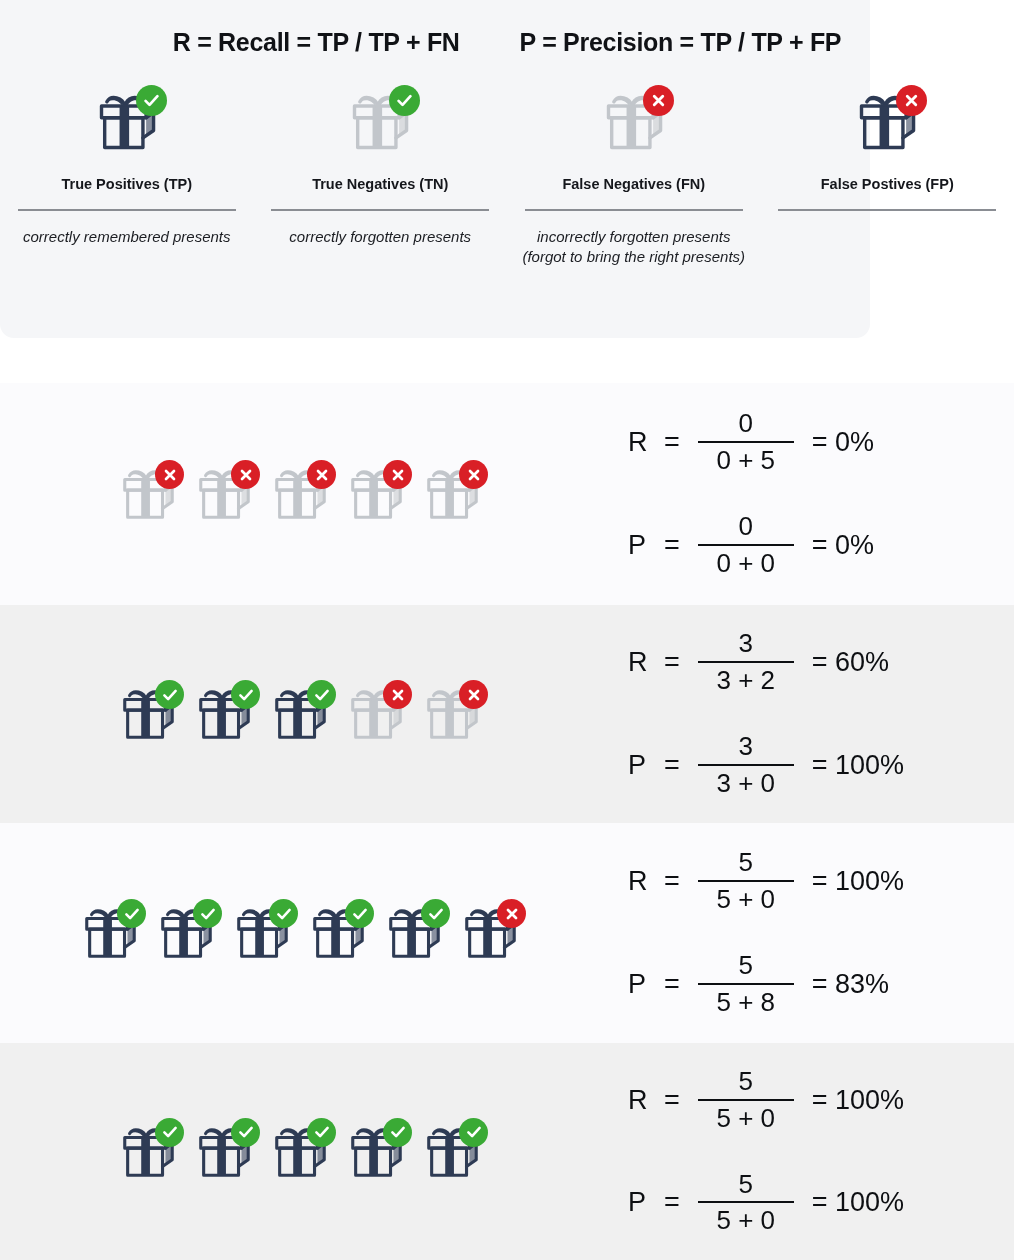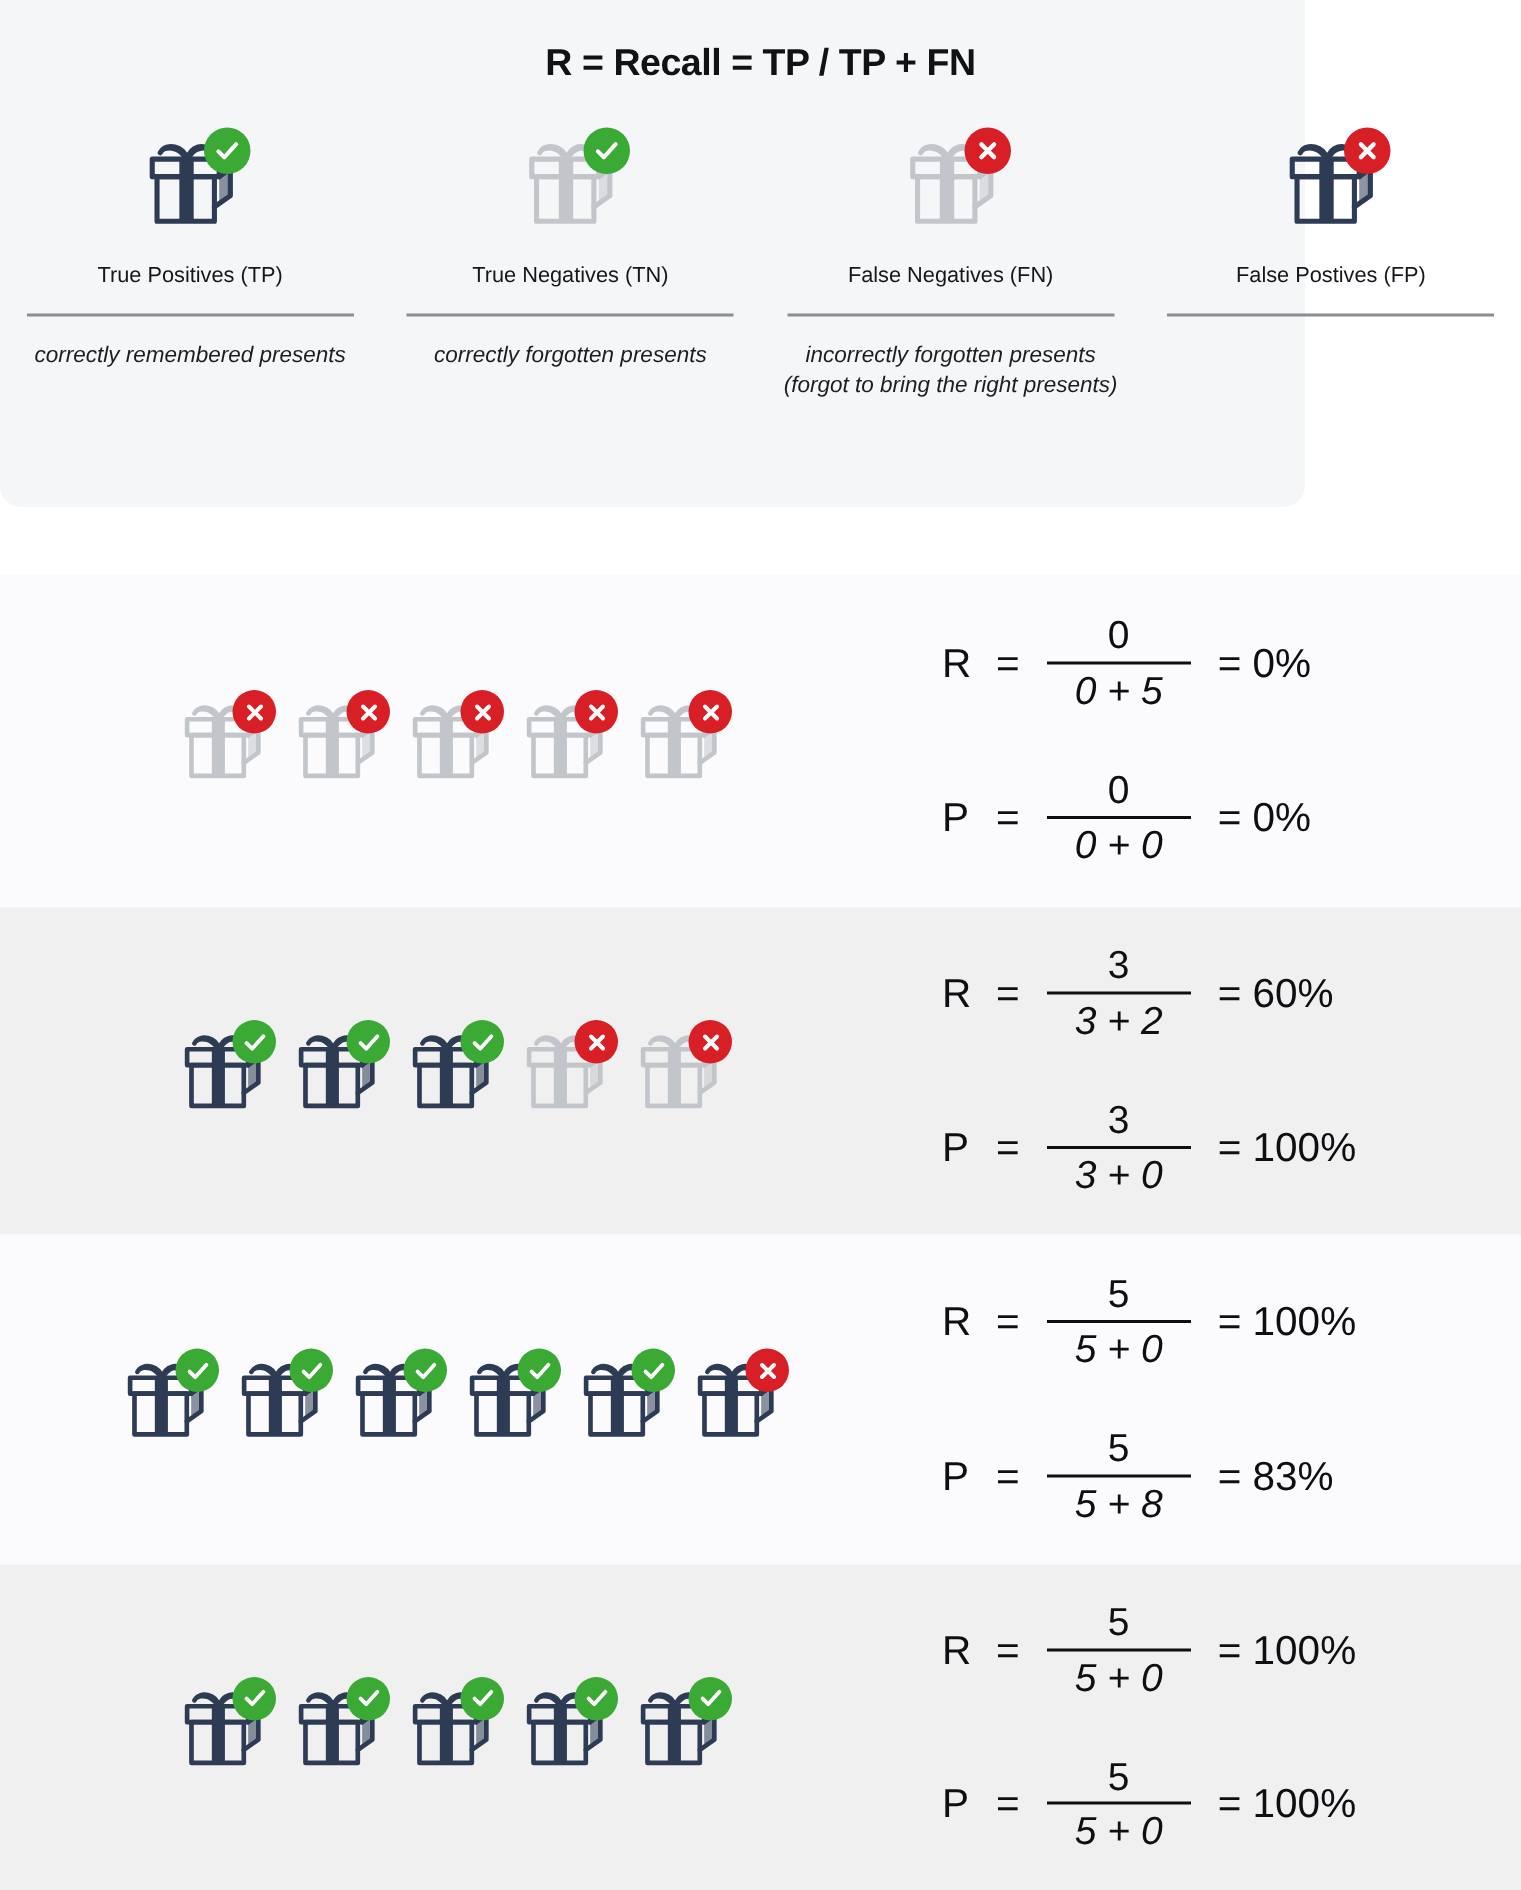--- a/index.html
+++ b/index.html
@@ -32,21 +32,21 @@
     display:flex;
   }
   .col{
     width:253.5px;
     display:flex;flex-direction:column;align-items:center;
     position:relative;
     box-sizing:border-box;
   }
   .col-icon{height:78px;display:flex;align-items:flex-start;justify-content:center;}
   .col-label{
-    font-size:14.5px;font-weight:normal;color:#15171c;
+    font-size:14.5px;font-weight:bold;color:#15171c;
     text-align:left;margin-top:10px;white-space:nowrap;
   }
   .col-rule{
     width:218px;height:2px;background:#8a8d93;margin-top:17px;
   }
   .col-desc{
     font-size:15px;line-height:1.35;color:#1b1d22;
     text-align:center;margin-top:16px;width:228px;font-style:italic;
   }
 
@@ -76,40 +76,41 @@
   
   .formula{display:flex;align-items:center;gap:10px;}
   .f-lhs{font-size:27px;color:#0d0f12;min-width:26px;}
   .f-eq{font-size:27px;color:#0d0f12;}
   .frac{
     display:inline-flex;flex-direction:column;align-items:center;
     margin:0 8px;min-width:96px;
   }
   .frac .num{font-size:26px;color:#0d0f12;line-height:1.15;padding-bottom:2px;}
   .frac .bar{height:2px;background:#0d0f12;width:100%;}
-  .frac .den{font-size:26px;color:#0d0f12;line-height:1.15;padding-top:3px;font-style:italic;}
+  .frac .den{font-size:26px;color:#0d0f12;line-height:1.15;padding-top:3px;}
   .f-res{font-size:27px;color:#0d0f12;white-space:nowrap;}
 
   
   .gift{position:relative;display:inline-block;}
   .gift svg{display:block;}
   .badge{
     position:absolute;
     border-radius:50%;
     display:flex;align-items:center;justify-content:center;
   }
   .badge svg{display:block;}
 </style>
 </head>
 <body>
 
 <div class="header-card">
 
   <div class="title-row">
     <div class="title">R = Recall = TP / TP + FN</div>
+    <div class="title">P = Precision = TP / TP + FP</div>
   </div>
 
   <div class="cols" id="header-cols">
       <div class="col">
     <div class="col-icon">
       <span class="gift">
 
   <svg width="68" height="68" viewBox="0 0 64 64" aria-hidden="true">
     <g fill="none" stroke="#2e3b54" stroke-width="3.2" stroke-linejoin="round" stroke-linecap="round">
       <path d="M13 13 C 17 6, 28 9, 30 17"></path>

